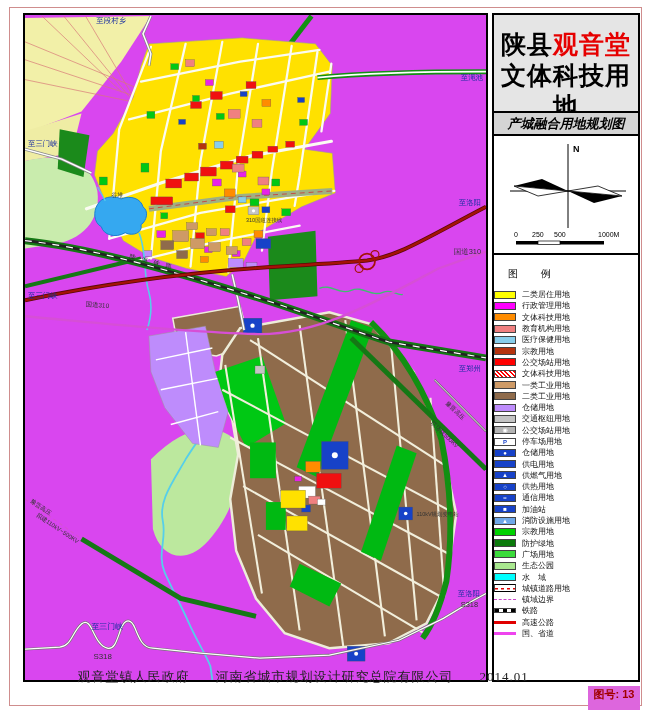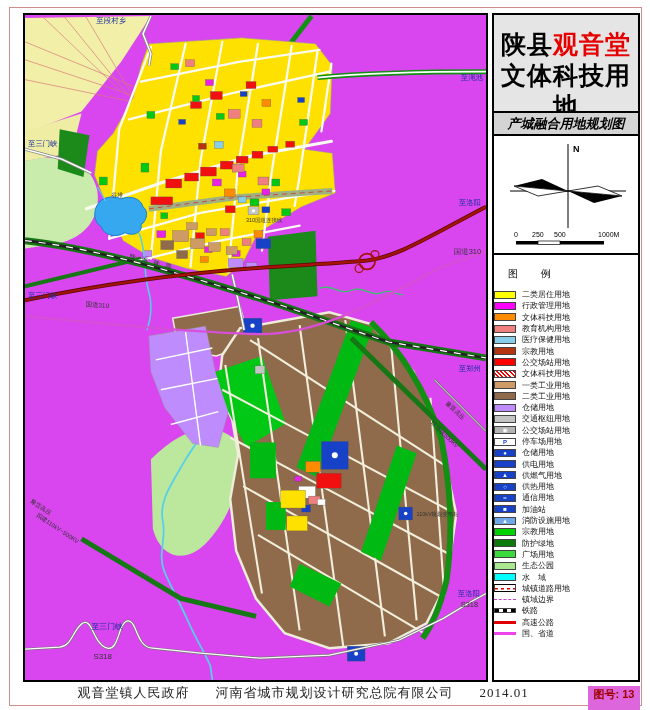--- a/index.html
+++ b/index.html
@@ -23,21 +23,21 @@
   .compass-box{border:2px solid #000;border-top:none;box-sizing:border-box;height:119px;background:#fff;}
   .legend-box{border:2px solid #000;border-top:none;box-sizing:border-box;flex:1;background:#fff;
         padding-top:8px;overflow:hidden;}
   .legend-heading{text-align:left;font-size:10px;font-weight:normal;letter-spacing:10px;
         color:#000;margin:4px 0 8px 14px;}
   .lg-row{display:flex;align-items:center;height:11.3px;}
   .sw{width:22px;min-width:22px;height:8px;border:0.5px solid #444;box-sizing:border-box;
         display:flex;align-items:center;justify-content:center;
         font-size:6px;line-height:6px;color:#fff;overflow:hidden;}
   .lg-label{font-size:8px;color:#111;margin-left:6px;white-space:nowrap;}
-  .footer{position:absolute;left:23px;top:684px;width:560px;text-align:center;
+  .footer{position:absolute;left:23px;top:668px;width:560px;text-align:center;
         font-family:"Liberation Serif","DejaVu Serif",serif;
         font-size:13px;color:#222;letter-spacing:1px;}
   .footer .gap{display:inline-block;width:26px;}
   .sheet-badge{position:absolute;left:588px;top:686px;width:52px;height:32px;
         background:#dd66dd;color:#a00000;font-size:11px;font-weight:bold;
         text-align:center;line-height:17px;}
   text{font-family:"Liberation Sans","DejaVu Sans",sans-serif;}
 </style>
 </head>
 <body>

